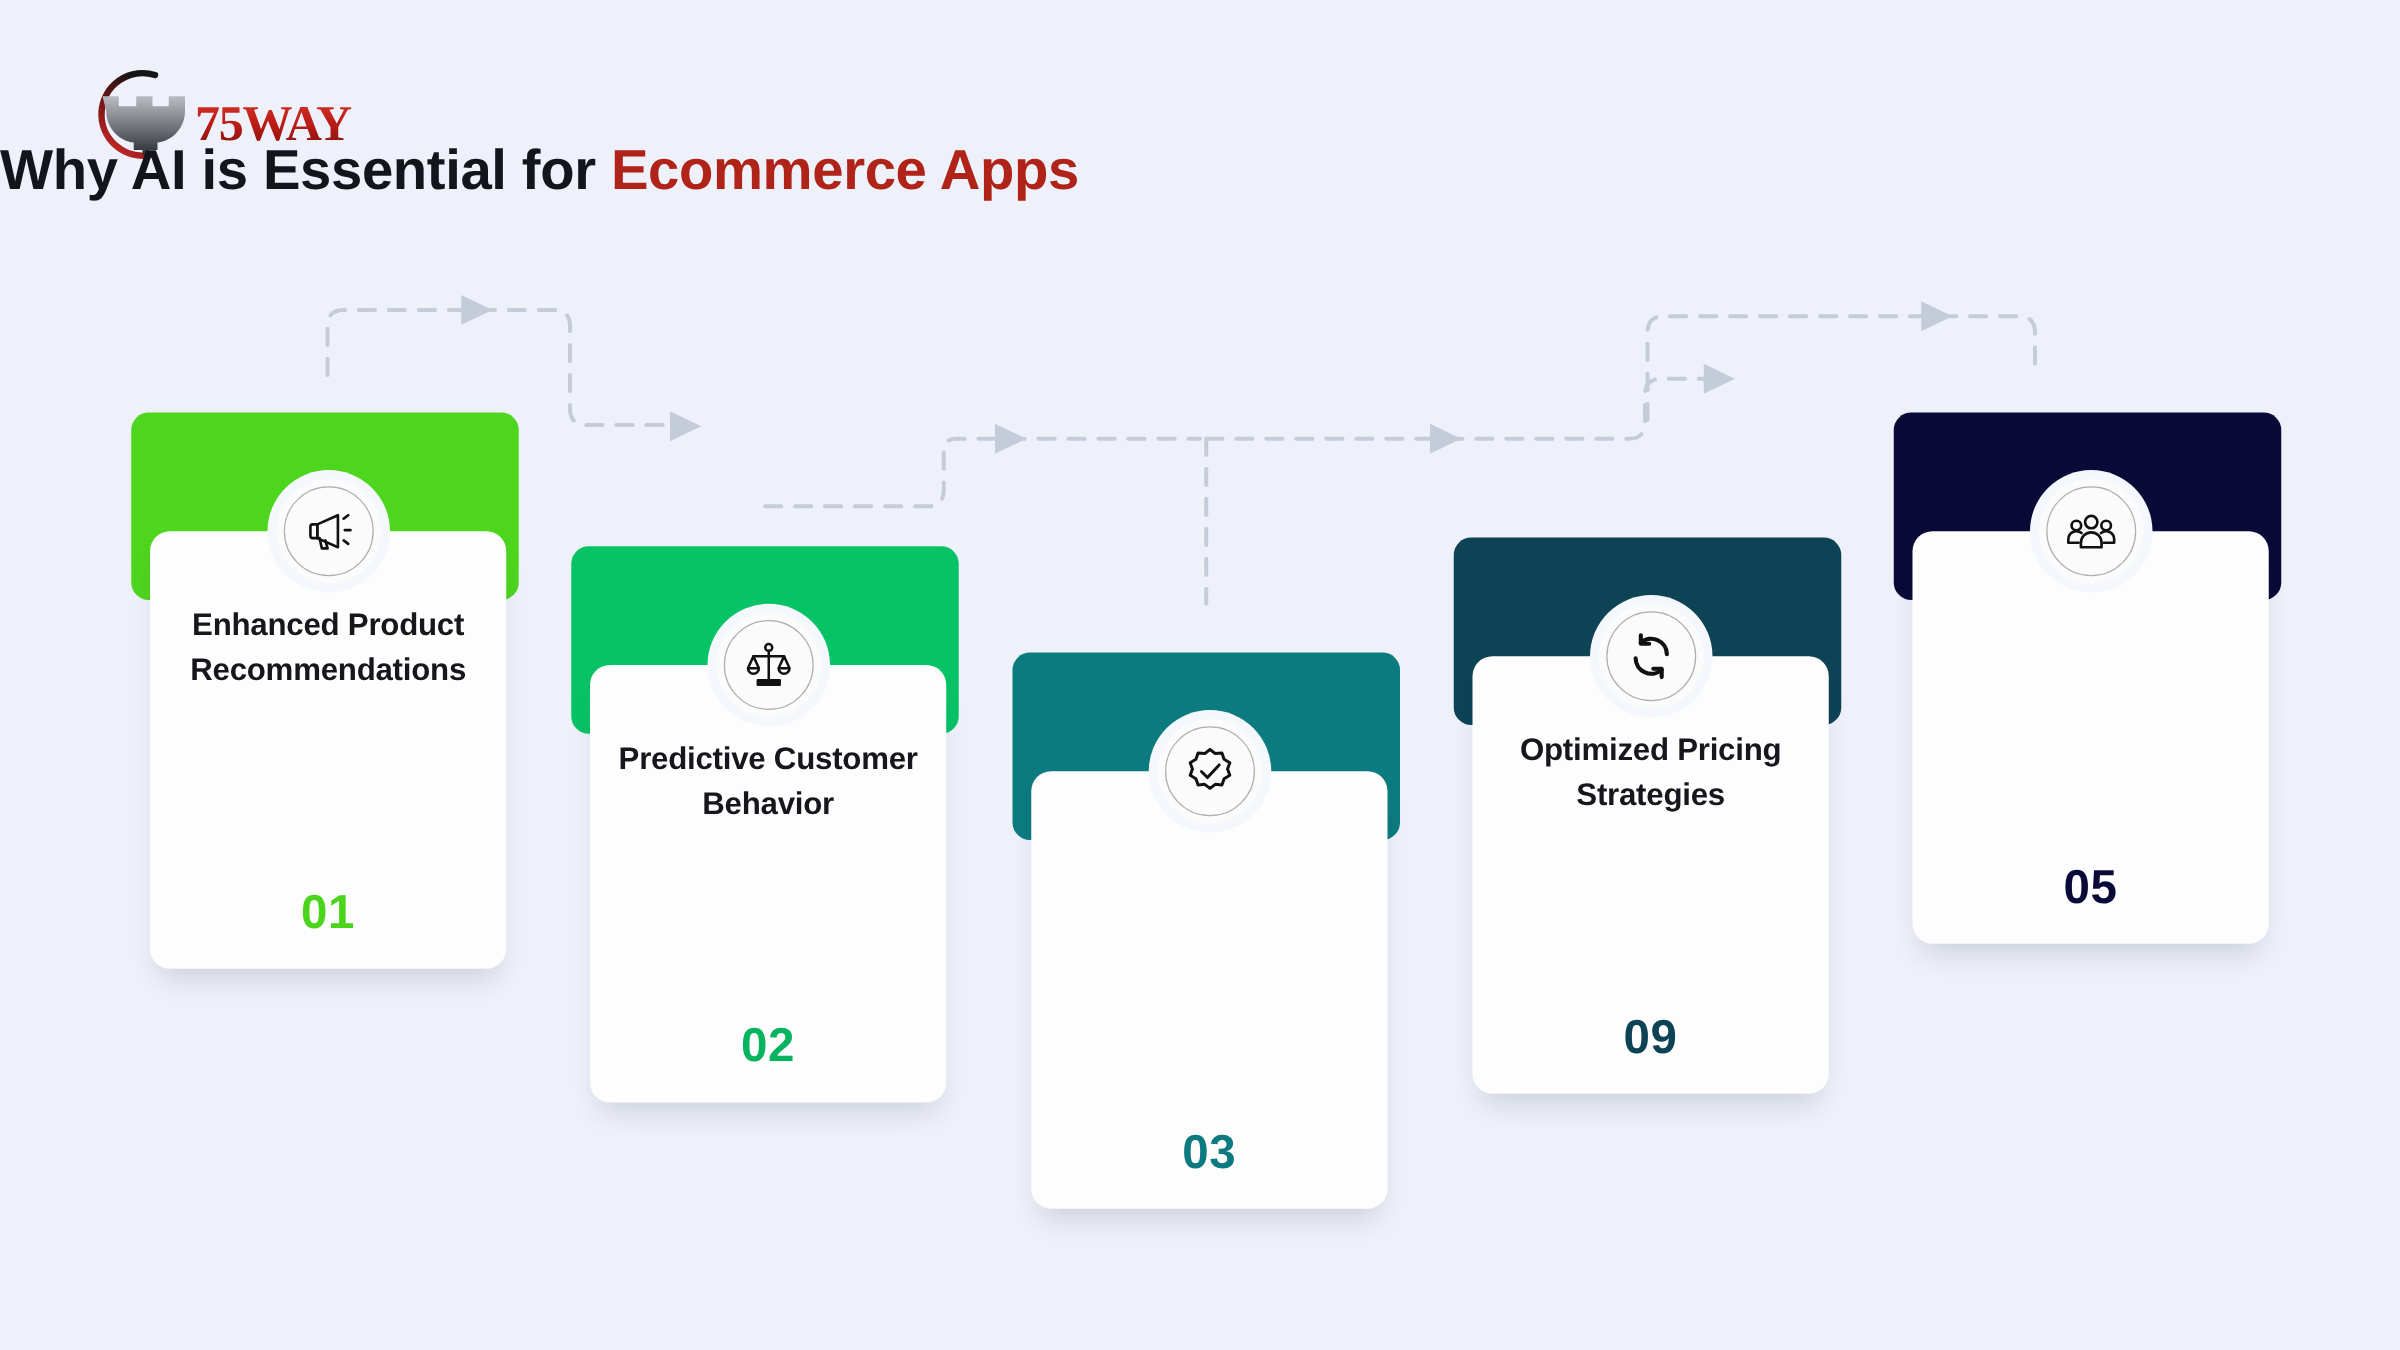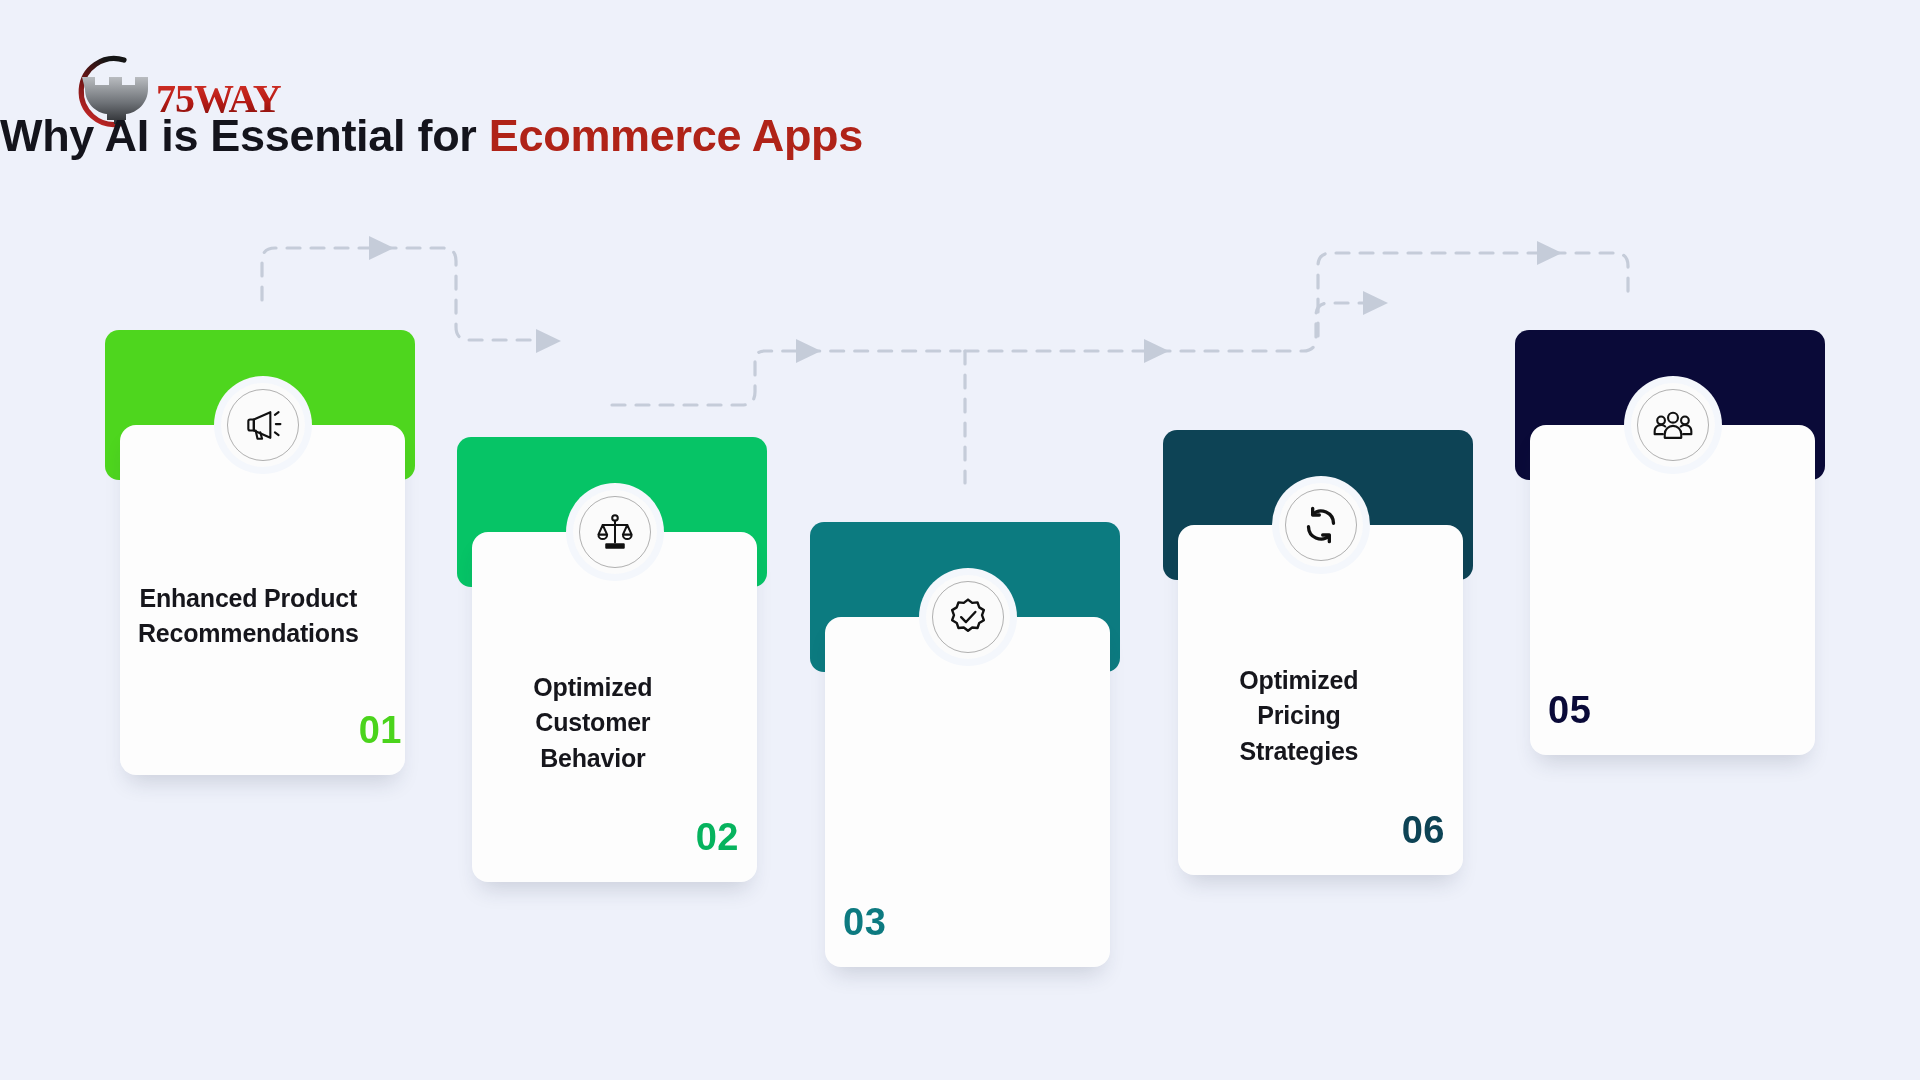--- a/index.html
+++ b/index.html
@@ -77,21 +77,21 @@
   .step-card {
     position: absolute;
     left: 15px;
     top: 95px;
     width: 285px;
     background: #fdfdfd;
     border-radius: 16px;
     box-shadow: 0 14px 22px -8px rgba(40, 48, 80, 0.18);
     padding: 58px 18px 26px 18px;
     display: flex;
-    flex-direction: row;
+    flex-direction: column;
     align-items: center;
   }
 
   .step-title {
     font-size: 25px;
     line-height: 1.42;
     font-weight: 700;
     color: #16161c;
     text-align: center;
     letter-spacing: -0.2px;
@@ -231,21 +231,21 @@
         <span class="ring"></span>
         <svg width="42" height="42" viewBox="0 0 48 48" fill="none" stroke="#111" stroke-width="2.3" stroke-linecap="round" stroke-linejoin="round">
           <circle cx="24" cy="8" r="3.2"></circle>
           <path d="M24 11 V36"></path>
           <path d="M10 16 H38"></path>
           <path d="M10 16 L5 27 h10 Z M5 27 a5 5 0 0 0 10 0"></path>
           <path d="M38 16 L33 27 h10 Z M33 27 a5 5 0 0 0 10 0"></path>
           <path d="M14 38 H34 V42 H14 Z" fill="#111"></path>
         </svg>
       </div>
-      <div class="step-title">Optimized Customer Behavior</div>
+      <div class="step-title">Predictive Customer Behavior</div>
       <div class="step-number" style="color: rgb(6, 179, 94);">02</div>
     </div>
   </div>
 
   <div class="step" id="step-3">
     <div class="step-slab" style="background: rgb(12, 123, 128);"></div>
     <div class="step-card">
       <div class="step-badge">
         <span class="ring"></span>
         <svg width="44" height="44" viewBox="0 0 48 48" fill="none" stroke="#111" stroke-width="2.6" stroke-linecap="round" stroke-linejoin="round">
@@ -263,21 +263,21 @@
       <div class="step-badge">
         <span class="ring"></span>
         <svg width="40" height="40" viewBox="0 0 48 48" fill="none" stroke="#111" stroke-width="4" stroke-linecap="round" stroke-linejoin="round">
           <path d="M39 22 A15 15 0 0 0 14 11"></path>
           <path d="M9 26 A15 15 0 0 0 34 37"></path>
           <path d="M14 4 v8 h8"></path>
           <path d="M34 44 v-8 h-8"></path>
         </svg>
       </div>
       <div class="step-title">Optimized Pricing Strategies</div>
-      <div class="step-number" style="color: rgb(13, 67, 85);">06</div>
+      <div class="step-number" style="color: rgb(13, 67, 85);">09</div>
     </div>
   </div>
 
   <div class="step" id="step-5">
     <div class="step-slab" style="background: rgb(10, 10, 56);"></div>
     <div class="step-card">
       <div class="step-badge">
         <span class="ring"></span>
         <svg width="44" height="44" viewBox="0 0 48 48" fill="none" stroke="#111" stroke-width="2.3" stroke-linecap="round" stroke-linejoin="round">
           <circle cx="24" cy="16" r="5.4"></circle>

